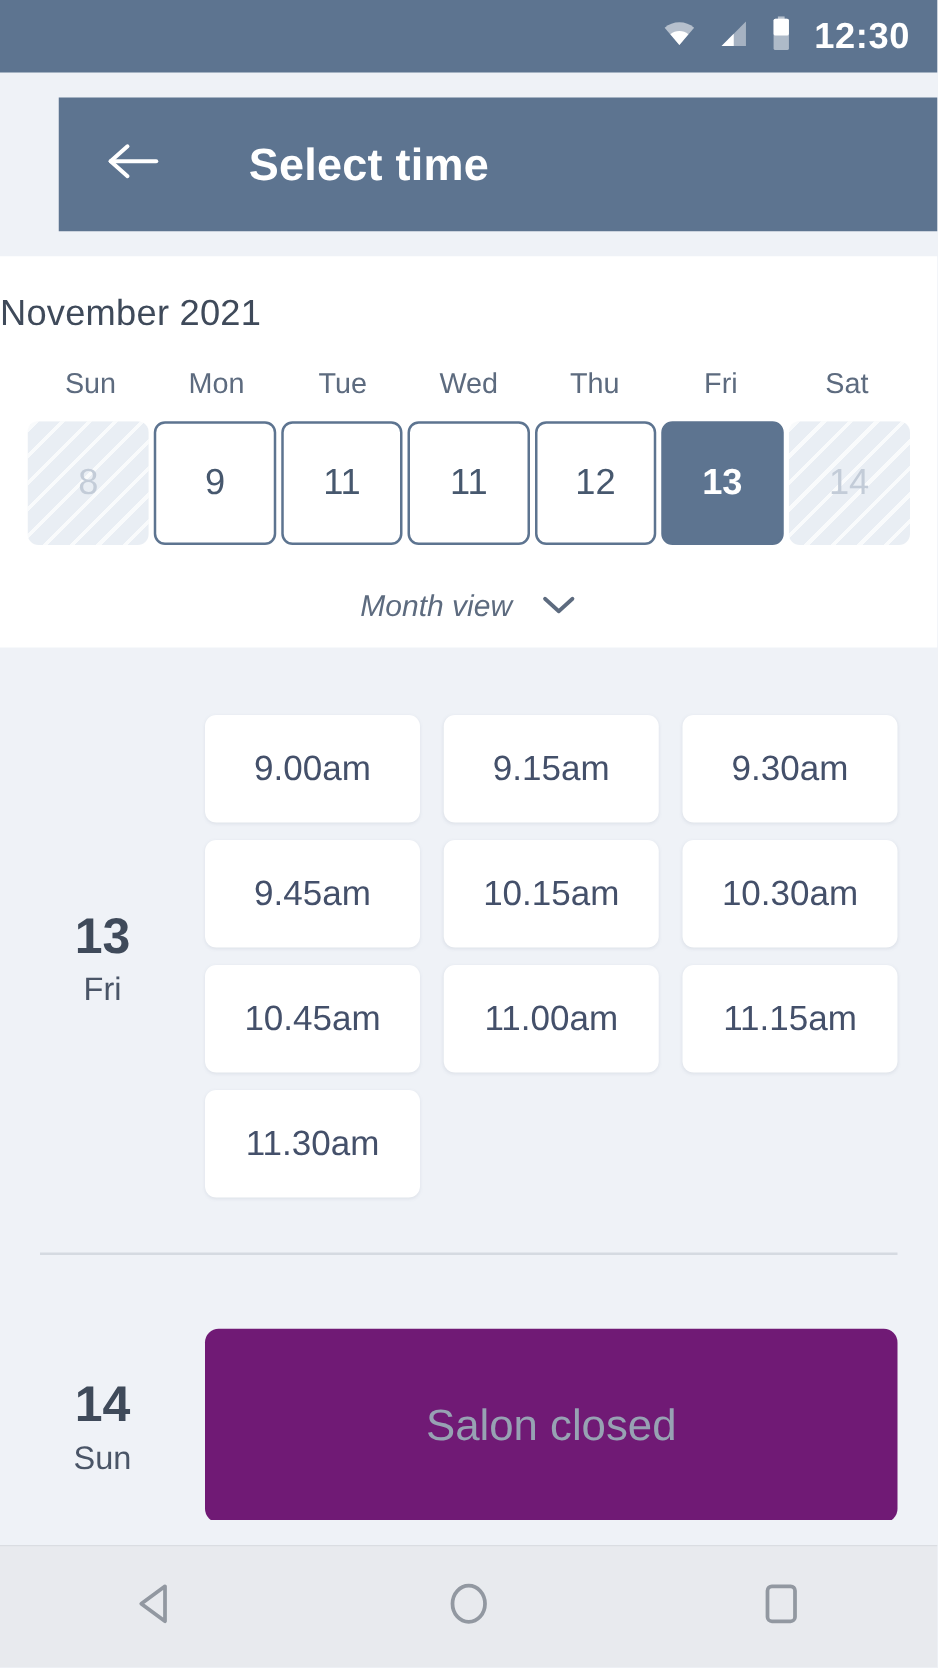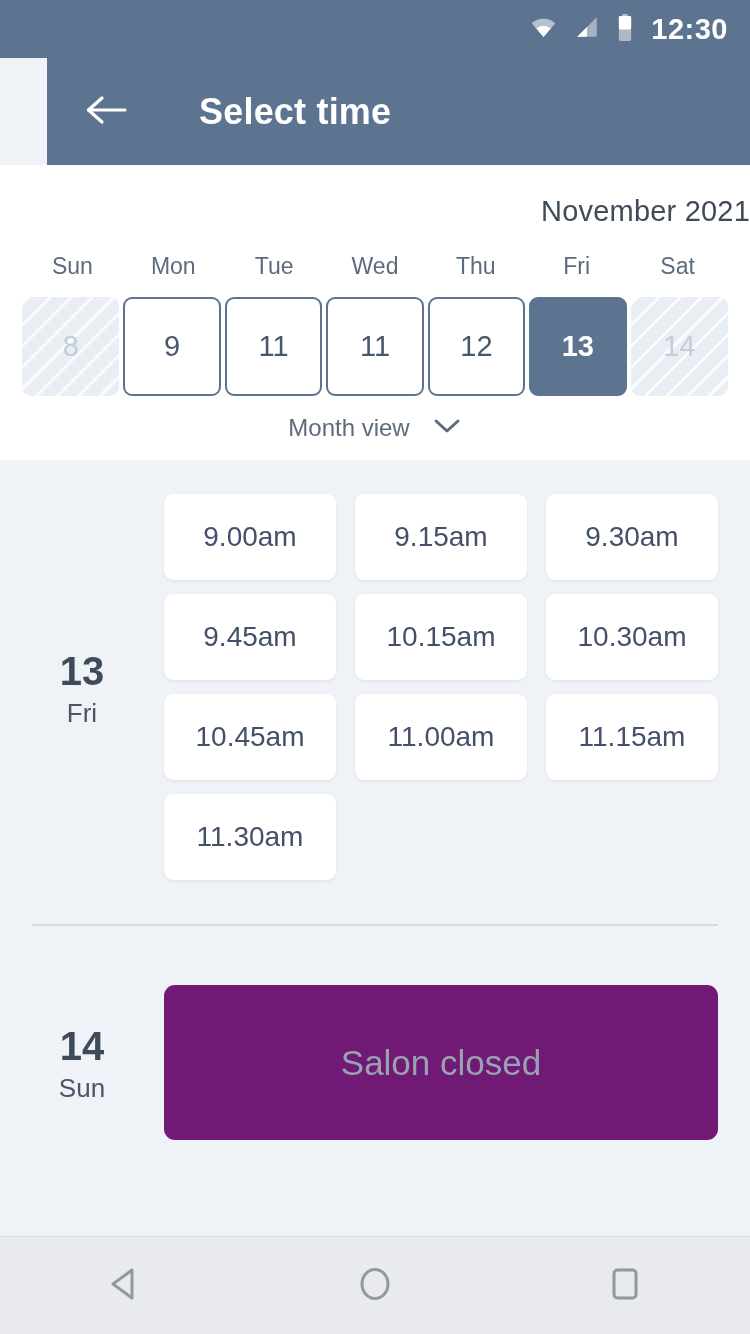--- a/index.html
+++ b/index.html
@@ -16,20 +16,21 @@
     -webkit-font-smoothing: antialiased;
   }
 
   #app {
     position: relative;
     width: 750px;
     height: 1334px;
     display: flex;
     flex-direction: column;
     background: #eff2f7;
+    gap: 20px;
   }
 
   
   .status-bar {
     height: 58px;
     background: #5d7490;
     display: flex;
     align-items: center;
     justify-content: flex-end;
     padding-right: 22px;
@@ -77,21 +78,21 @@
     letter-spacing: 0.2px;
   }
 
   
   .calendar-panel {
     background: #ffffff;
     padding: 30px 0 18px 0;
     flex: 0 0 auto;
   }
   .month-title {
-    text-align: right;
+    text-align: left;
     font-size: 29px;
     color: #3f4a5a;
     letter-spacing: 0.2px;
     margin-bottom: 25px;
   }
   .weekday-row, .date-row {
     display: grid;
     grid-template-columns: repeat(7, 1fr);
     padding: 0 22px;
   }
@@ -137,22 +138,23 @@
     );
     cursor: default;
   }
   .date-cell .dnum { position: relative; z-index: 2; }
 
   .month-view-row {
     display: flex;
     align-items: center;
     justify-content: center;
     gap: 22px;
-    margin-top: 18px;
-    cursor: pointer;
+    margin-top: 36px;
+    cursor: pointer;
+    font-style: italic;
   }
   .month-view-label {
     font-size: 24px;
     color: #5d6b7f;
   }
 
   
   .slots-area {
     flex: 1 1 auto;
     background: #eff2f7;

